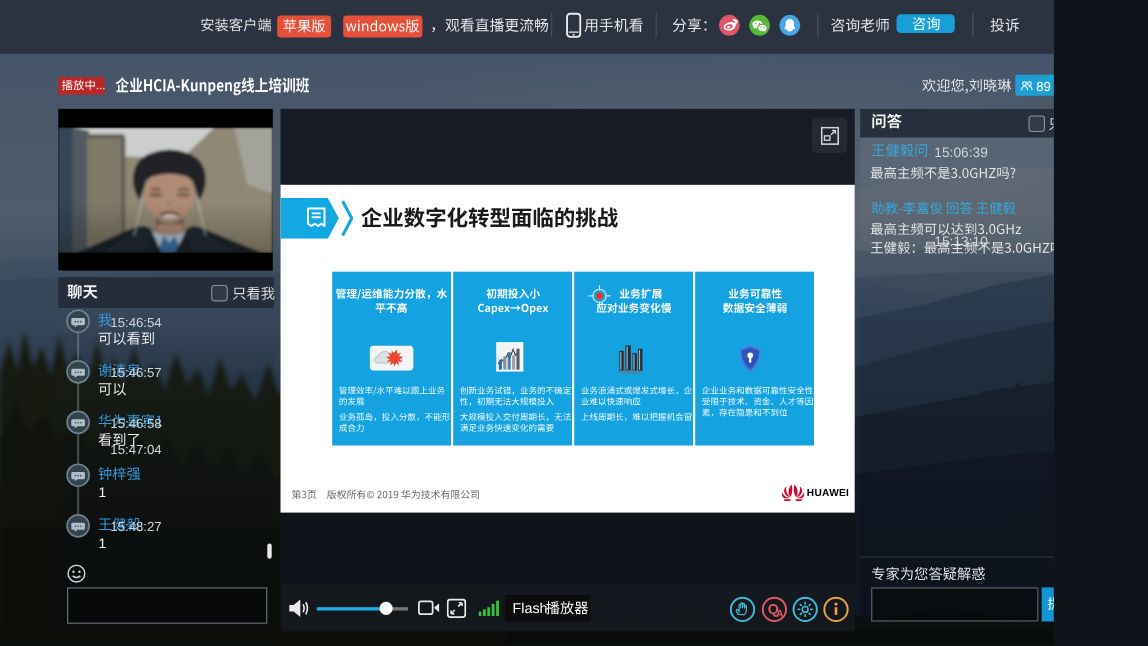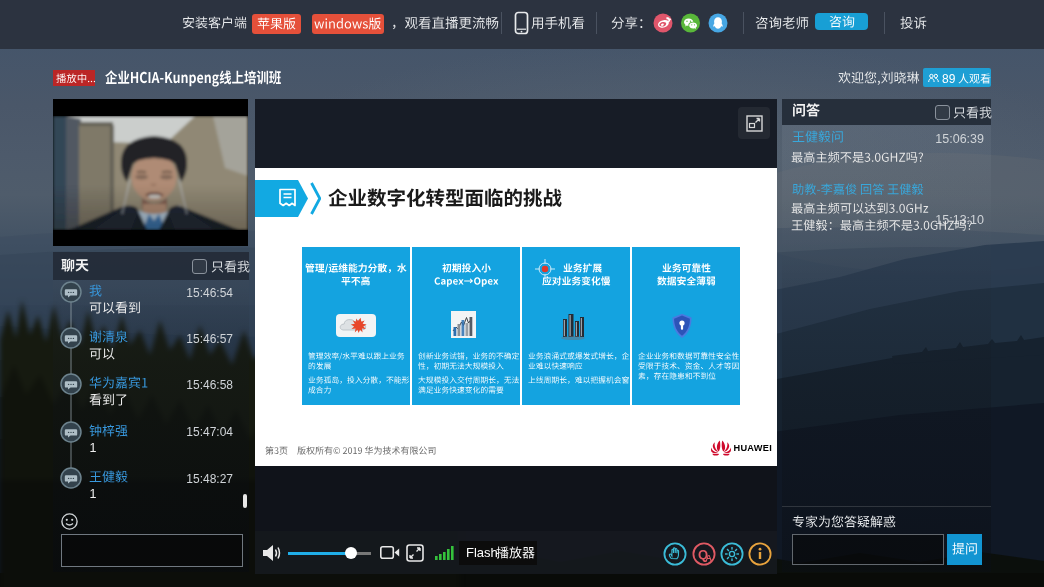--- a/index.html
+++ b/index.html
@@ -1,14 +1,14 @@
 <!DOCTYPE html>
 <html><head><meta charset="utf-8"><style>
 html,body{margin:0;padding:0;background:#10141a;}
-#page{position:relative;width:1044px;height:587px;overflow:hidden;font-family:"Liberation Sans",sans-serif;}
+#page{position:relative;width:958px;height:587px;overflow:hidden;font-family:"Liberation Sans",sans-serif;}
 .abs{position:absolute;}
 </style></head><body>
 <div id="page">
 
 <div class="abs" style="left:0;top:45px;width:1044px;height:542px;background:
 linear-gradient(180deg,#45556a 0px,#4a5769 60px,#4d5a6b 110px,#4f5c6b 150px,#465566 185px,#3d4e61 215px,#34455a 245px,#2c3d52 275px,#243448 320px,#1c2a3c 380px,#141d2a 440px,#0c1119 500px,#070a0e 542px);">
 </div>
 <svg class="abs" style="left:0;top:45px" width="1044" height="542" viewBox="0 0 1044 542">
   <radialGradient id="haze" cx="0.5" cy="0.5" r="0.5">
     <stop offset="0" stop-color="#5d6a76" stop-opacity="0.55"></stop>
@@ -335,21 +335,21 @@
       <circle cx="11" cy="11.4" r="0.7" fill="#35454f"></circle>
       <circle cx="13.4" cy="11.4" r="0.7" fill="#35454f"></circle>
     </svg>
     <div style="position:absolute;left:89.0px;top:424.0px;width:39.0px;height:16.2px;"><svg xmlns="http://www.w3.org/2000/svg" width="39.0" height="16.2" viewBox="0 0 39.0 16.2" style="overflow:visible">
         <g fill="#3898dd" transform="translate(0,11.44) scale(1,-1)">
           <path transform="translate(0.00,0) scale(0.013000)" d="M653 556V318H516V556ZM727 556H865V318H727ZM653 838V629H448V184H516V245H653V-81H727V245H865V190H937V629H727V838ZM180 837C150 744 96 654 36 595C48 579 68 541 75 525C110 561 143 606 173 656H415V725H210C224 755 237 787 248 818ZM60 344V275H205V73C205 26 171 -4 152 -17C165 -30 184 -57 192 -73C208 -57 237 -40 427 59C421 75 415 104 413 124L277 56V275H418V344H277V479H394V547H112V479H205V344Z"></path>
           <path transform="translate(13.00,0) scale(0.013000)" d="M471 624C500 570 524 497 532 450L597 473C589 520 563 591 532 645ZM777 647C761 587 731 503 705 446H376V376H627V237H401V166H627V-79H702V166H927V237H702V376H961V446H775C801 499 829 568 853 628ZM586 816C611 788 634 751 647 720H401V650H924V720H690L718 735C705 768 676 813 644 845ZM190 840V647H52V577H184C154 440 93 281 31 197C44 179 62 146 71 124C115 189 158 294 190 403V-79H258V430C282 381 309 325 321 293L367 347C351 376 281 496 258 529V577H376V647H258V840Z"></path>
           <path transform="translate(26.00,0) scale(0.013000)" d="M517 723H807V600H517ZM448 787V537H628V447H427V178H628V32L381 18L392 -55C519 -46 698 -33 871 -19C884 -44 894 -68 900 -88L965 -59C944 1 891 92 839 160L778 134C797 107 817 77 836 46L699 37V178H906V447H699V537H879V787ZM493 384H628V241H493ZM699 384H837V241H699ZM85 564C77 469 62 344 47 267H91L287 266C275 92 262 23 243 4C234 -6 225 -7 209 -7C192 -7 148 -6 103 -2C115 -21 123 -51 124 -72C170 -75 216 -75 240 -73C269 -71 288 -64 305 -43C333 -13 348 74 361 302C363 312 364 335 364 335H127C133 384 140 441 146 495H368V787H58V718H298V564Z"></path>
         </g>
       </svg></div>
-    <div style="position:absolute;top:425px;font:normal 12px 'Liberation Sans',sans-serif;color:#d0d4d8;white-space:nowrap;right:811.0px;">15:47:04</div>
+    <div style="position:absolute;top:402px;font:normal 12px 'Liberation Sans',sans-serif;color:#d0d4d8;white-space:nowrap;right:811.0px;">15:47:04</div>
     <div style="position:absolute;top:441.0px;font:normal 12.5px 'Liberation Sans',sans-serif;color:#f0f0f0;white-space:nowrap;left:89.5px;">1</div>
     <svg class="abs" style="left:60px;top:467px" width="22" height="22" viewBox="0 0 22 22">
 <circle cx="11" cy="11" r="10" fill="#33424c" stroke="#6d838e" stroke-width="1.5"></circle>
 <path d="M6,8.2 h10 a1.2,1.2 0 0 1 1.2,1.2 v4 a1.2,1.2 0 0 1 -1.2,1.2 h-5.5 l-2.5,2 v-2 h-2 a1.2,1.2 0 0 1 -1.2,-1.2 v-4 a1.2,1.2 0 0 1 1.2,-1.2 Z" fill="#aebec6"></path>
 <circle cx="8.6" cy="11.4" r="0.7" fill="#35454f"></circle>
       <circle cx="11" cy="11.4" r="0.7" fill="#35454f"></circle>
       <circle cx="13.4" cy="11.4" r="0.7" fill="#35454f"></circle>
     </svg>
     <div style="position:absolute;left:89.0px;top:470.0px;width:39.0px;height:16.2px;"><svg xmlns="http://www.w3.org/2000/svg" width="39.0" height="16.2" viewBox="0 0 39.0 16.2" style="overflow:visible">
         <g fill="#3898dd" transform="translate(0,11.44) scale(1,-1)">

